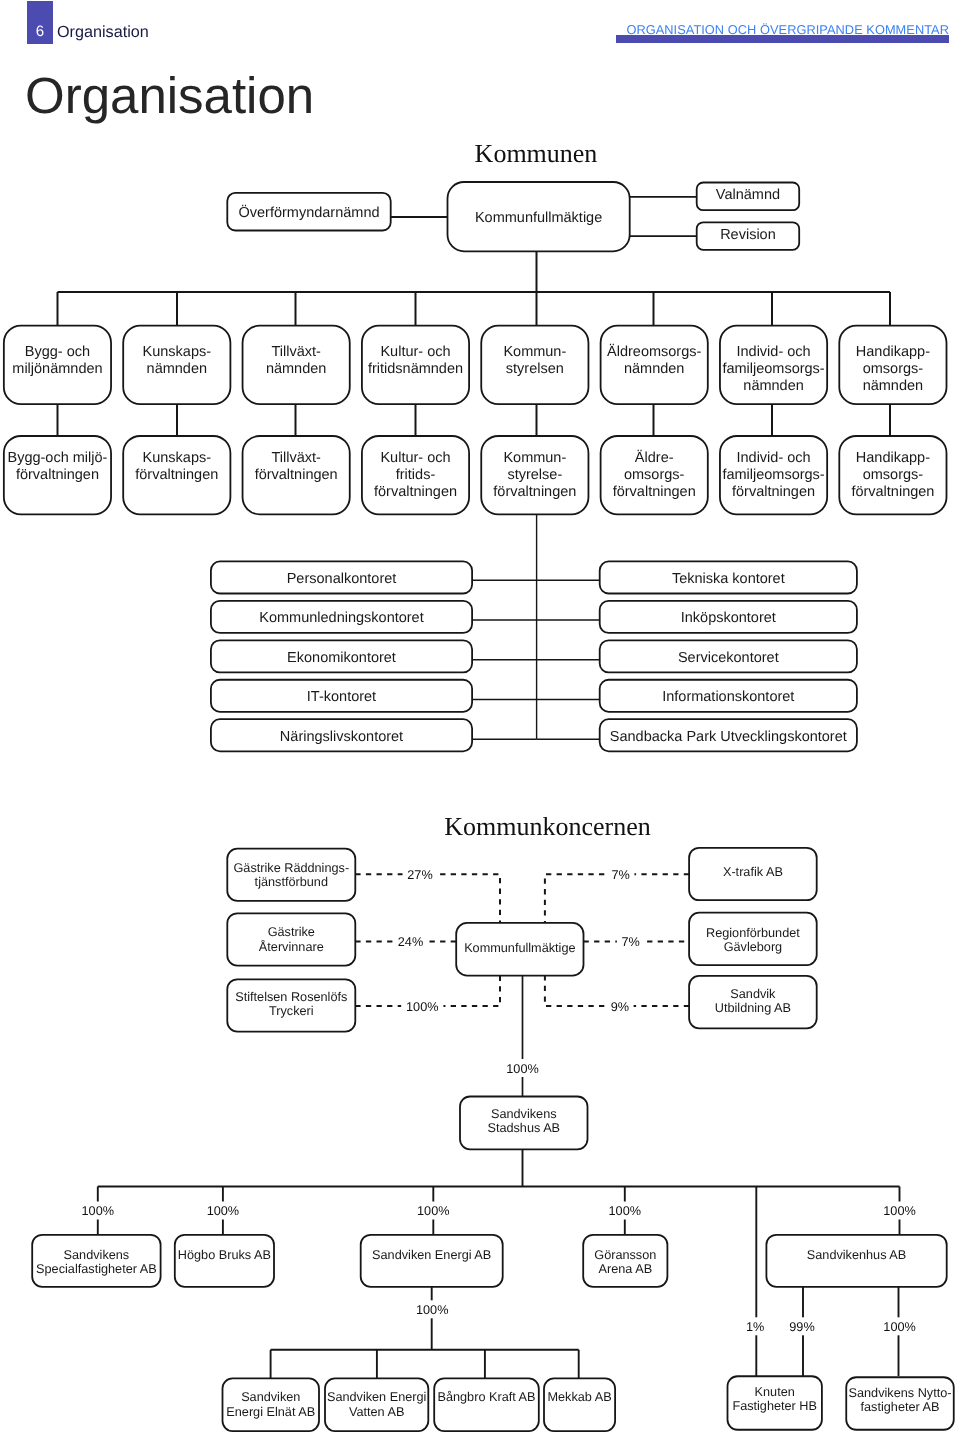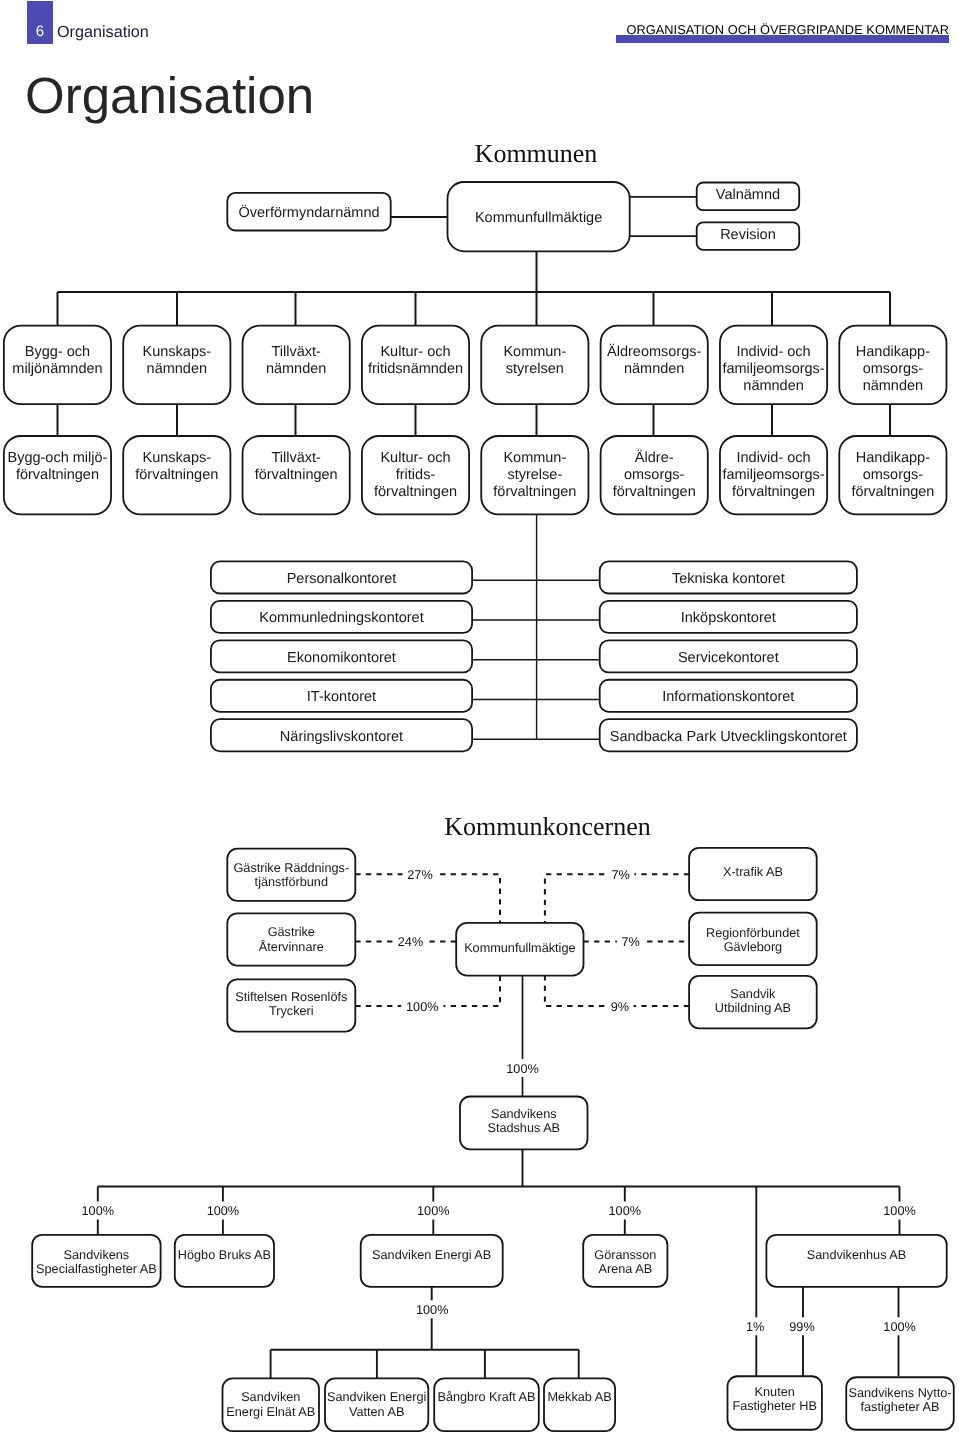--- a/index.html
+++ b/index.html
@@ -4,21 +4,21 @@
 <title>Organisation</title>
 <style>
   html,body{margin:0;padding:0;}
   body{width:960px;height:1436px;background:#fff;font-family:"Liberation Sans",sans-serif;overflow:hidden;-webkit-font-smoothing:antialiased;}
   .page{position:relative;width:960px;height:1436px;transform:translateZ(0);}
   
   .hdr-num{position:absolute;left:27px;top:1px;width:26px;height:43px;background:#4b4bb0;color:#fff;
            font-size:15px;line-height:1;text-align:center;}
   .hdr-num span{position:absolute;left:0;right:0;bottom:5px;}
   .hdr-chap{position:absolute;left:57px;top:24px;font-size:16.2px;color:#1a1a46;letter-spacing:0px;line-height:1;}
-  .hdr-right{position:absolute;right:11px;top:24px;font-size:12.8px;color:#000000;letter-spacing:0.05px;white-space:nowrap;line-height:1;}
+  .hdr-right{position:absolute;right:11px;top:24px;font-size:12.8px;color:#3b82f6;letter-spacing:0.05px;white-space:nowrap;line-height:1;}
   .hdr-bar{position:absolute;left:616px;top:35px;width:333px;height:8px;background:#4b4bb0;}
   .title{position:absolute;left:25px;top:70px;font-size:51px;color:#262626;letter-spacing:0px;line-height:1;}
   svg.diagram{position:absolute;left:0;top:0;}
   svg text{-webkit-font-smoothing:antialiased;}
   *{-webkit-font-smoothing:antialiased;text-rendering:geometricPrecision;}
 </style>
 </head>
 <body>
 
 <div class="page">

